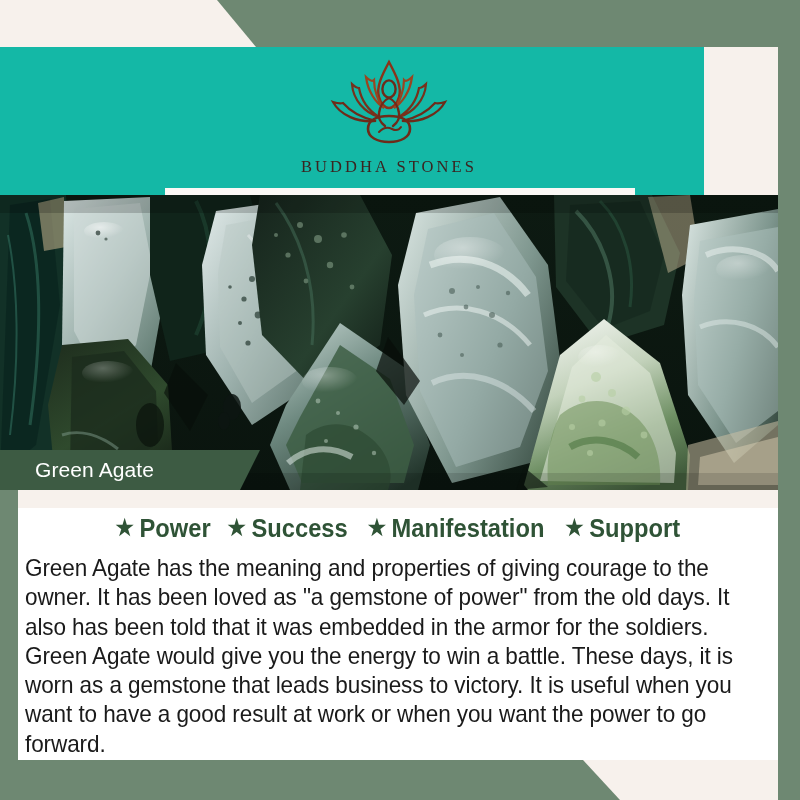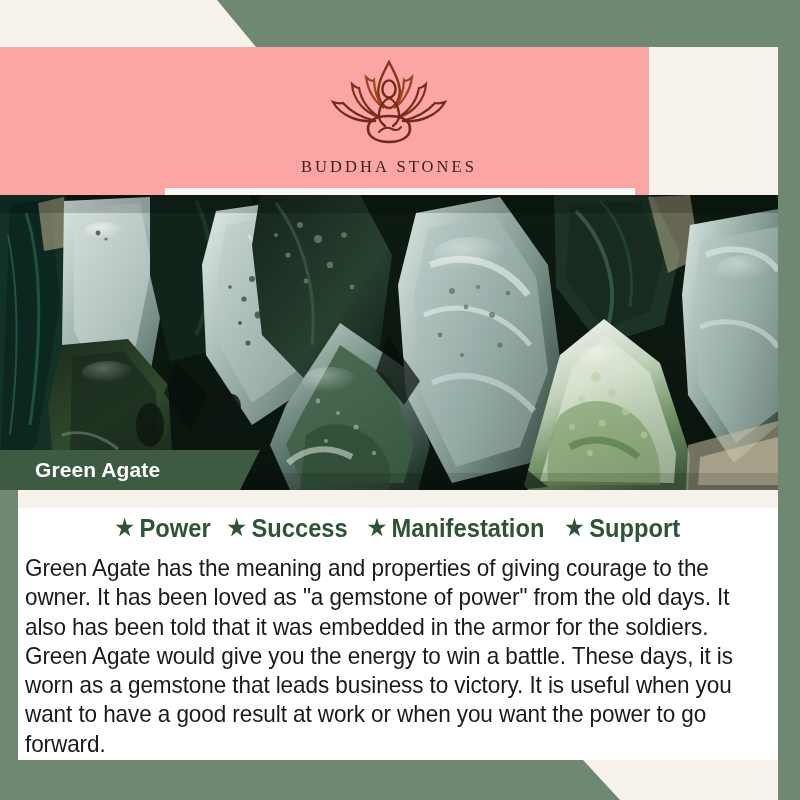--- a/index.html
+++ b/index.html
@@ -61,23 +61,23 @@
     width: 40px;
     height: 40px;
     background: #6e8872;
   }
 
   
   .header {
     position: absolute;
     top: 47px;
     left: 0;
-    width: 649px;
+    width: 704px;
     height: 148px;
-    background: #fca5a5;
+    background: #14b8a6;
   }
 
   .logo-wrap {
     position: absolute;
     top: 8px;
     left: 0;
     width: 778px;
     text-align: center;
   }
   .logo-mark {
@@ -136,21 +136,21 @@
     width: 260px;
     height: 40px;
     background: #3d5b43;
     clip-path: polygon(0 0, 260px 0, 240px 40px, 0 40px);
   }
   .name-text {
     position: absolute;
     top: 458px;
     left: 35px;
     font-family: "Liberation Sans", sans-serif;
-    font-weight: 700;
+    font-weight: 400;
     font-size: 21px;
     color: #ffffff;
     letter-spacing: 0.1px;
   }
 
   
   .panel {
     position: absolute;
     top: 490px;
     left: 18px;

